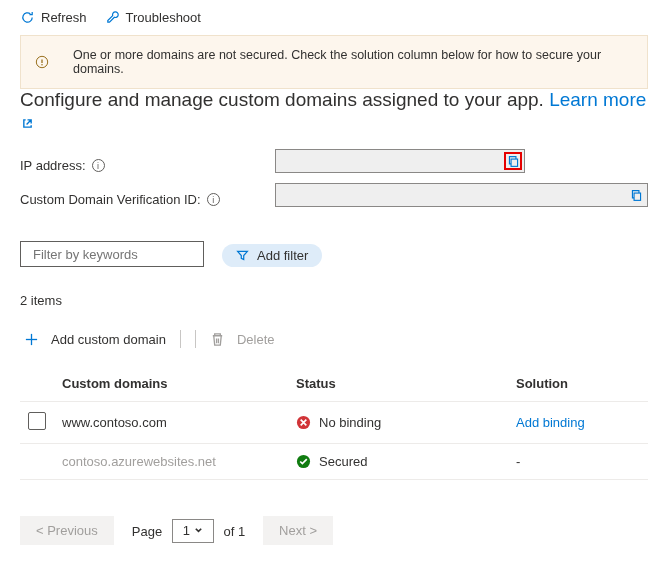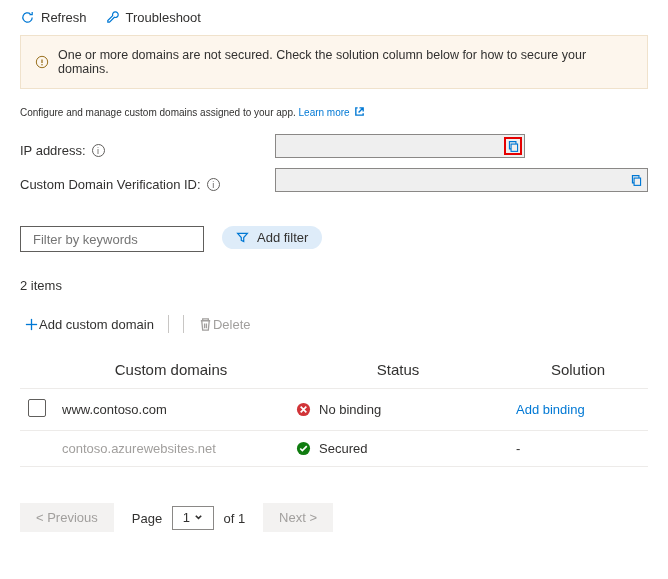--- a/index.html
+++ b/index.html
@@ -1,46 +1,46 @@
 <!DOCTYPE html>
 <html><head>
 <meta charset="utf-8">
 <style>
 *{box-sizing:border-box;margin:0;padding:0;font-family:"Segoe UI",Arial,sans-serif}
 body{background:#fff;color:#323130;font-size:13px;width:668px;padding:4px 20px 20px 20px}
 .toolbar{display:flex;gap:18px;padding:6px 0 10px}
 .tool-btn{display:flex;align-items:flex-start;gap:6px;cursor:pointer;font-size:13px;color:#323130}
 .tool-btn svg{width:15px;height:15px;stroke:#0078d4;fill:none;stroke-width:1.3}
-.warn-box{background:#fdf6ed;border:1px solid #f0e2cc;padding:12px 14px;display:flex;align-items:center;gap:9px;font-size:12.5px}
+.warn-box{background:#fdf6ed;border:1px solid #f0e2cc;padding:12px 14px;display:flex;align-items:center;gap:24px;font-size:12.5px}
 .warn-box svg{width:14px;height:14px;flex-shrink:0}
-.desc{padding:17px 0 6px;font-size:10px}
+.desc{padding:0 0 6px;font-size:19px}
 .link{color:#0078d4;cursor:pointer}
 .link svg{width:11px;height:11px;vertical-align:-1px;stroke:#0078d4;fill:none;stroke-width:1.5;margin-left:2px}
 .form-row{display:flex;align-items:flex-end;padding:10px 0 0}
 .form-label{width:255px;display:flex;align-items:center;gap:6px;font-size:13px}
 .info-icon{width:13px;height:13px;border:1px solid #605e5c;border-radius:50%;display:inline-flex;align-items:center;justify-content:center;font-size:9px;color:#605e5c}
 .readonly-box{flex:1;position:relative;height:24px;background:#efefef;border:1px solid #8a8886}
 .copy-btn{position:absolute;right:2px;top:2px;width:18px;height:18px;display:flex;align-items:center;justify-content:center;cursor:pointer}
 .copy-btn svg{width:13px;height:13px;stroke:#0078d4;fill:none;stroke-width:1.4}
 .copy-hi{border:2px solid #e50000}
-.filter-row{display:flex;gap:18px;align-items:flex-start;margin-top:34px}
+.filter-row{display:flex;gap:18px;align-items:flex-end;margin-top:34px}
 .search-box{width:184px;height:26px;border:1px solid #605e5c;display:flex;align-items:center;padding:0 6px;gap:6px}
 .search-box svg{width:13px;height:13px;stroke:#605e5c;fill:none;stroke-width:1.5}
 .search-box input{border:none;outline:none;font-size:13px;flex:1;background:transparent}
 .add-filter{background:#deecf9;border-radius:12px;padding:4px 14px;display:flex;align-items:center;gap:8px;cursor:pointer;font-size:13px;color:#323130}
 .add-filter svg{width:13px;height:13px;stroke:#0078d4;fill:none;stroke-width:1.5}
 .count{margin-top:26px;font-size:13px}
 .actions{display:flex;align-items:center;gap:0;margin-top:22px;margin-left:4px}
-.act-btn{display:flex;align-items:flex-start;gap:0;cursor:pointer;font-size:13px;padding:0 14px 0 0}
+.act-btn{display:flex;align-items:flex-start;gap:12px;cursor:pointer;font-size:13px;padding:0 14px 0 0}
 .act-btn svg{width:15px;height:15px;stroke:#0078d4;fill:none;stroke-width:1.4}
 .act-btn.disabled{color:#a19f9d;cursor:default}
 .act-btn.disabled svg{stroke:#a19f9d}
 .sep{width:1px;height:18px;background:#c8c6c4;margin:0 14px 0 0}
 table{width:100%;margin-top:18px;border-collapse:collapse}
-th{text-align:center;font-weight:400;font-size:15px;padding:10px 8px;border-bottom:1px solid #edebe9}
+th{text-align:left;font-weight:700;font-size:13px;padding:10px 8px;border-bottom:1px solid #edebe9}
 td{padding:10px 8px;font-size:13px;border-bottom:1px solid #edebe9;vertical-align:middle}
 .chk{width:34px}
 .chk-box{width:18px;height:18px;border:1px solid #605e5c;border-radius:2px;display:inline-block}
 .status{display:flex;align-items:center;gap:8px}
 .muted{color:#a19f9d}
 .pager{display:flex;align-items:center;gap:18px;margin-top:36px;font-size:13px}
 .pg-btn{background:#f3f2f1;padding:7px 16px;color:#a19f9d;cursor:pointer}
 .pg-sel{width:42px;height:24px;border:1px solid #8a8886;display:inline-flex;align-items:center;justify-content:center;gap:4px;margin:0 6px}
 .pg-sel svg{width:9px;height:9px;stroke:#323130;fill:none;stroke-width:1.8}
 </style>

